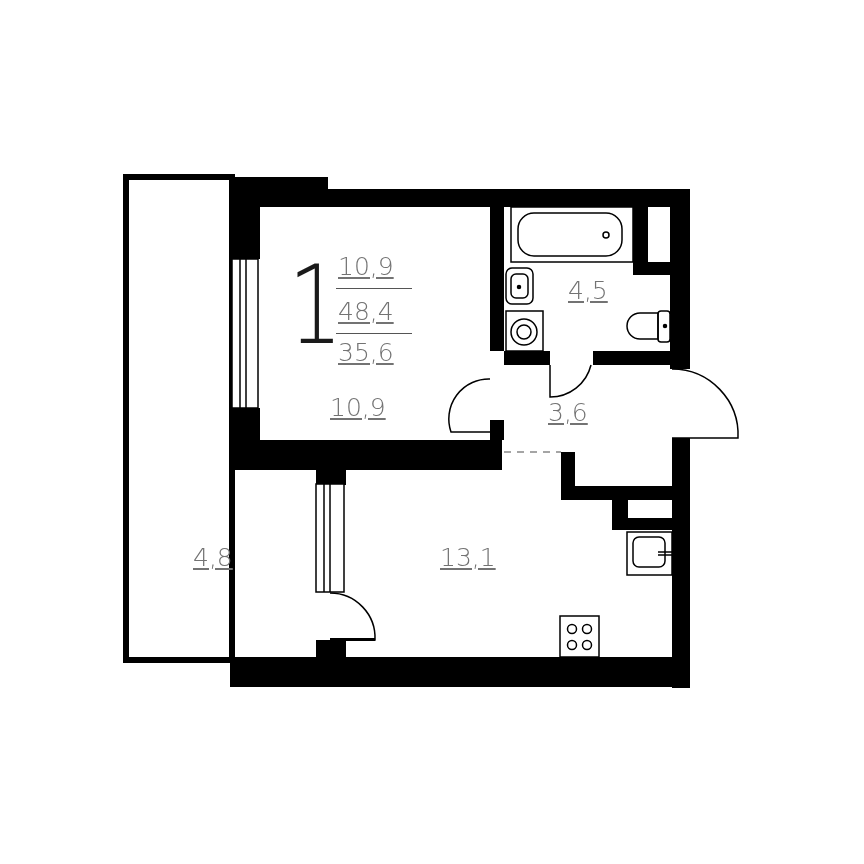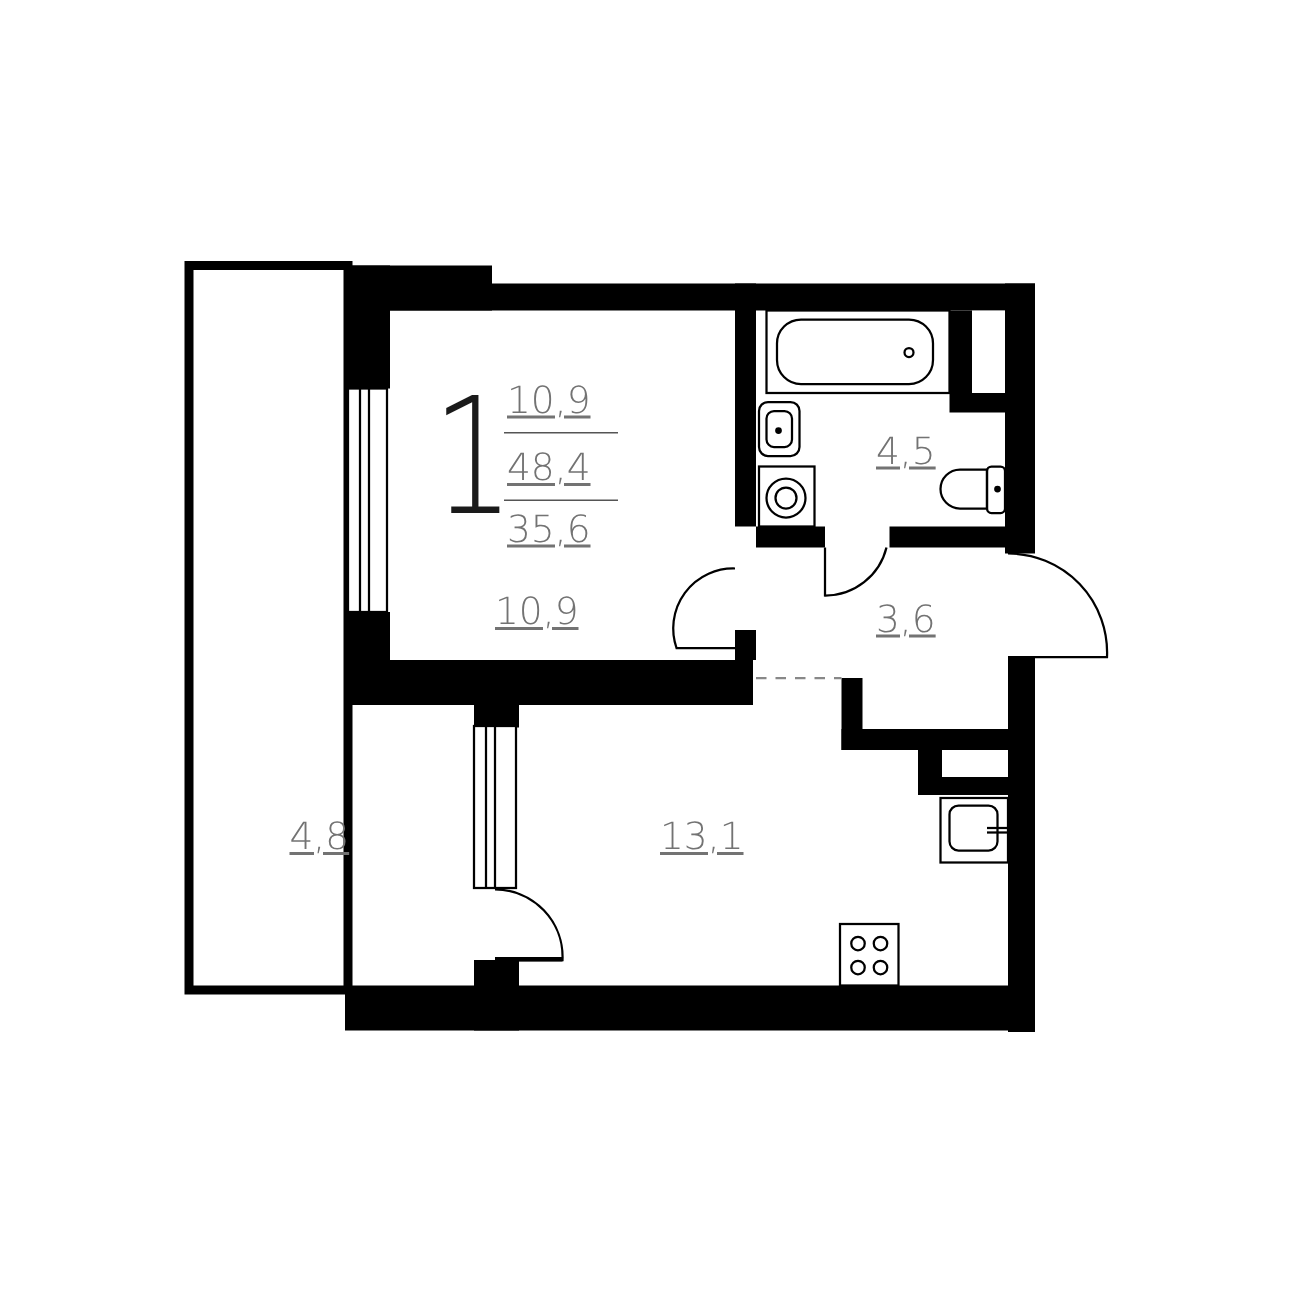--- a/index.html
+++ b/index.html
@@ -120,16 +120,16 @@
 </svg>
 
 <div class="rooms">1</div>
 <div class="lbl sum" style="left:338px;top:254px;">10,9</div>
 <div class="rule" style="left:336px;top:288px;width:76px;"></div>
 <div class="lbl sum" style="left:338px;top:299px;">48,4</div>
 <div class="rule" style="left:336px;top:333px;width:76px;"></div>
 <div class="lbl sum" style="left:338px;top:340px;">35,6</div>
 
 <div class="lbl area" style="left:330px;top:395px;">10,9</div>
-<div class="lbl area" style="left:568px;top:288px;margin-left:16px;">4,5</div>
-<div class="lbl area" style="left:584px;top:400px;text-align:right;">3,6</div>
+<div class="lbl area" style="left:568px;top:278px;">4,5</div>
+<div class="lbl area" style="left:548px;top:400px;text-align:right;">3,6</div>
 <div class="lbl area" style="left:440px;top:545px;text-align:right;">13,1</div>
 <div class="lbl area" style="left:193px;top:545px;">4,8</div>
 
 </body></html>

